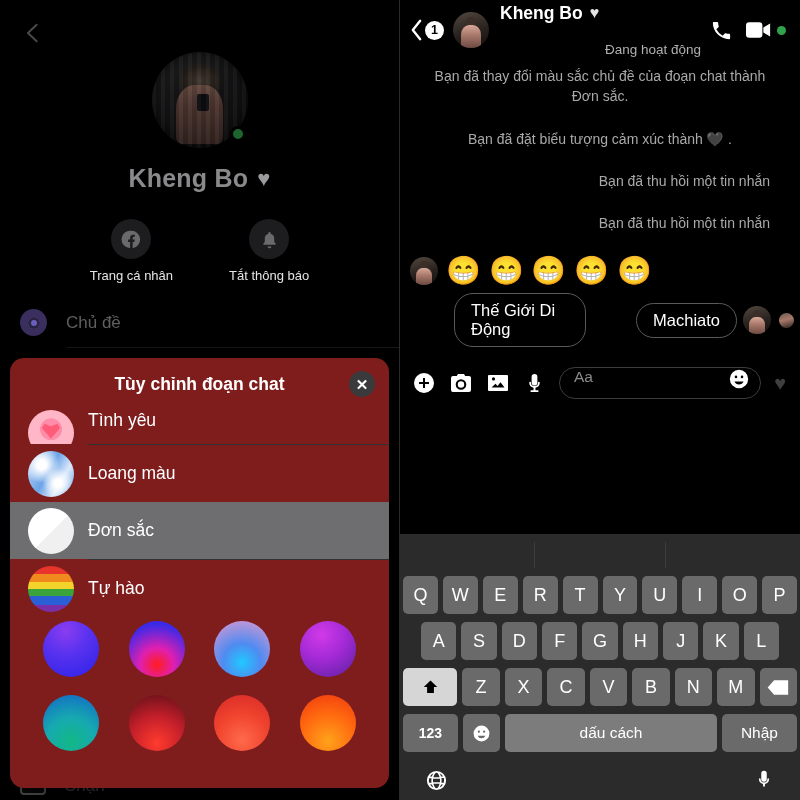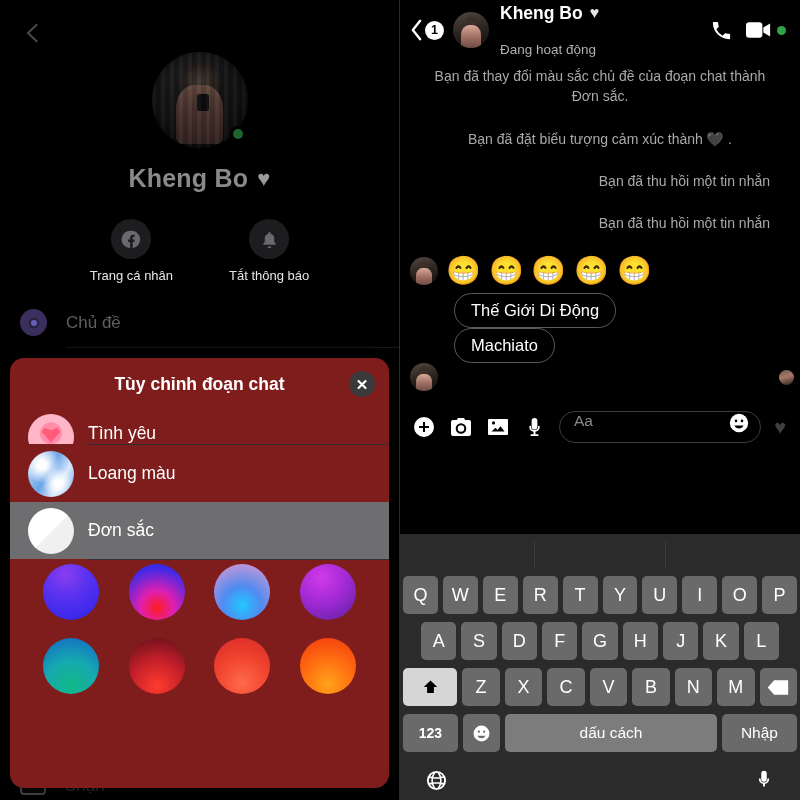--- a/index.html
+++ b/index.html
@@ -121,21 +121,21 @@
     width: 26px; height: 26px; border-radius: 50%;
     background: #3a3a3c; display: flex; align-items: center; justify-content: center;
     color: #fff; font-size: 15px; line-height: 1; font-weight: 600;
   }
   .theme-list { }
   .theme-row {
     display: flex; align-items: center; gap: 14px;
     padding: 0 18px; height: 57px; position: relative;
   }
   .theme-row.selected { background: #6e6e70; }
-  .theme-row.partial { height: 34px; align-items: flex-end; overflow: hidden; }
+  .theme-row.partial { height: 34px; align-items: flex-start; overflow: hidden; }
   .swatch { width: 46px; height: 46px; border-radius: 50%; flex: none; }
   .swatch.partial { margin-bottom: -16px; }
   .sw-love   { background: radial-gradient(circle at 50% 42%, #ff8ca8 0 30%, #ffb7c8 32% 100%); position: relative; }
   .sw-love::after {
     content: ''; position: absolute; left: 30%; top: 28%; width: 40%; height: 34%;
     background: #ff5c7a;
     clip-path: polygon(50% 100%, 0 33%, 15% 5%, 50% 22%, 85% 5%, 100% 33%);
   }
   .sw-tiedye {
     background:
@@ -193,39 +193,39 @@
   .avatar-sm .hd {
     position: absolute; left: 36%; top: 14%; width: 28%; height: 28%;
     border-radius: 50%; background: #3b2f27;
   }
   .hdr-names { flex: 1; min-width: 0; margin-left: 2px; }
   .hdr-name {
     font-size: 17.5px; font-weight: 700; color: #fff;
     display: flex; align-items: center; gap: 7px; line-height: 1.15;
   }
   .hdr-name .hrt { font-size: 16px; color: #e4e4e6; }
-  .hdr-sub { font-size: 13.5px; color: #b0b0b2; margin-top: 18px; }
+  .hdr-sub { font-size: 13.5px; color: #b0b0b2; margin-top: 18px; text-align: right; }
   .hdr-icons { display: flex; align-items: center; gap: 13px; flex: none; }
   .hdr-icons svg { fill: #fff; }
   .vid-wrap { position: relative; display: flex; align-items: center; }
   .vid-dot {
     width: 9px; height: 9px; border-radius: 50%; background: #31a24c; margin-left: 4px;
   }
 
   .sys-msgs { padding: 6px 24px 0 24px; }
   .sys-line {
     font-size: 14px; color: #a9a9ab; text-align: center;
     line-height: 1.45; margin-bottom: 22px;
   }
   .sys-line.right { text-align: right; padding-right: 6px; margin-bottom: 22px; }
 
   .react-row { display: flex; align-items: center; gap: 8px; padding: 2px 0 8px 10px; }
   .react-row .emo { font-size: 28px; line-height: 1; }
 
-  .bubble-col { padding-left: 10px; display: flex; flex-direction: column; }
+  .bubble-col { padding-left: 10px; display: flex; flex-direction: row; gap: 6px; }
   .bubble-line { display: flex; align-items: center; gap: 8px; }
   .bubble {
     border: 1.4px solid #5a5a5c; border-radius: 19px;
     padding: 7px 16px; font-size: 16.5px; color: #fff; background: transparent;
     display: inline-block;
   }
   .sp36 { width: 36px; flex: none; }
   .seen-avatar {
     width: 15px; height: 15px; border-radius: 50%;
     background: linear-gradient(165deg, #6b5a4e 0%, #a8796b 45%, #2a211d 100%);
@@ -354,20 +354,24 @@
           <div class="swatch sw-tiedye"></div>
           <div class="theme-label">Loang màu</div>
         </div>
 
         <div class="theme-row selected">
           <div class="swatch sw-mono"></div>
           <div class="theme-label">Đơn sắc</div>
         </div>
         <div class="theme-sep"></div>
 
+        <div class="theme-row">
+          <div class="swatch sw-pride"></div>
+          <div class="theme-label">Tự hào</div>
+        </div>
       </div>
 
 
       <div class="color-grid">
         <div class="color-dot cd0"></div>
         <div class="color-dot cd1"></div>
         <div class="color-dot cd2"></div>
         <div class="color-dot cd3"></div>
         <div class="color-dot cd4"></div>
         <div class="color-dot cd5"></div>

